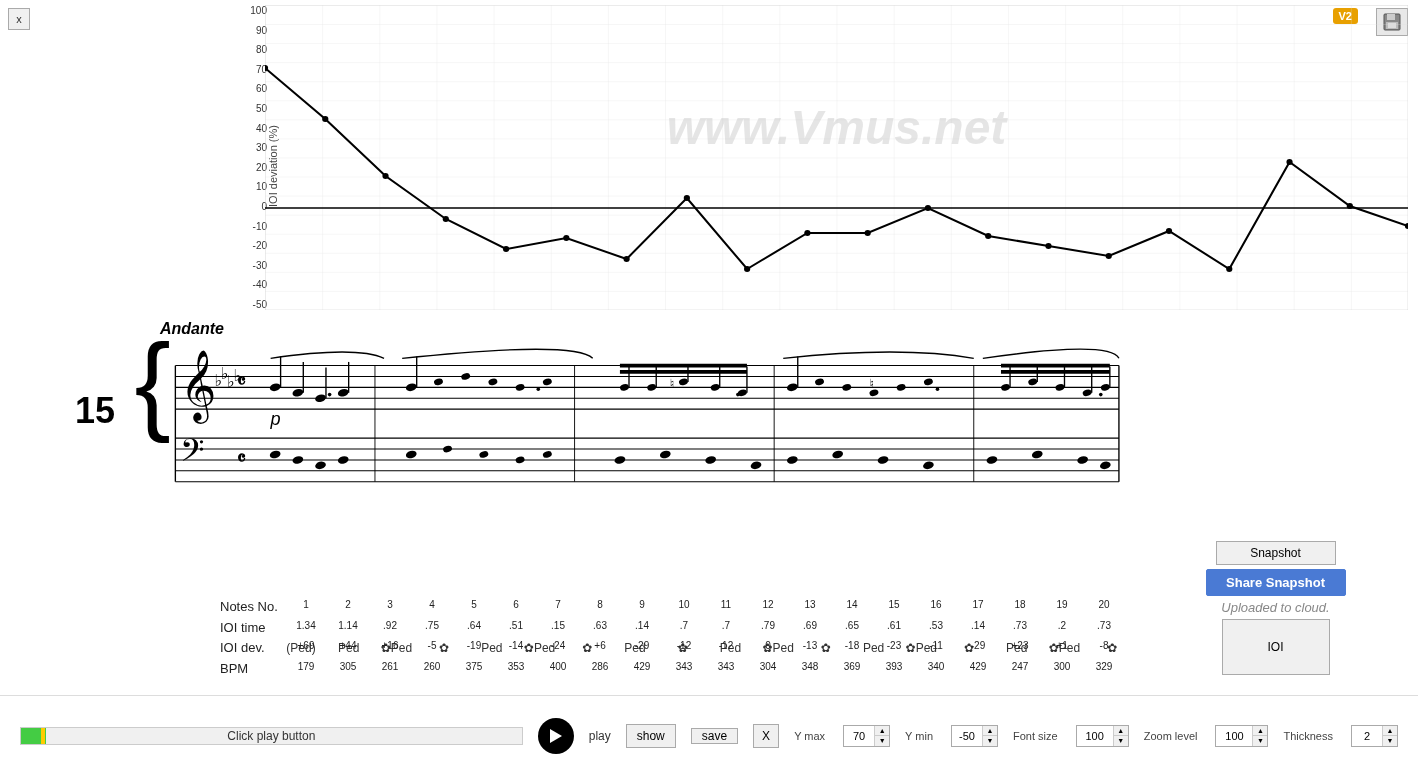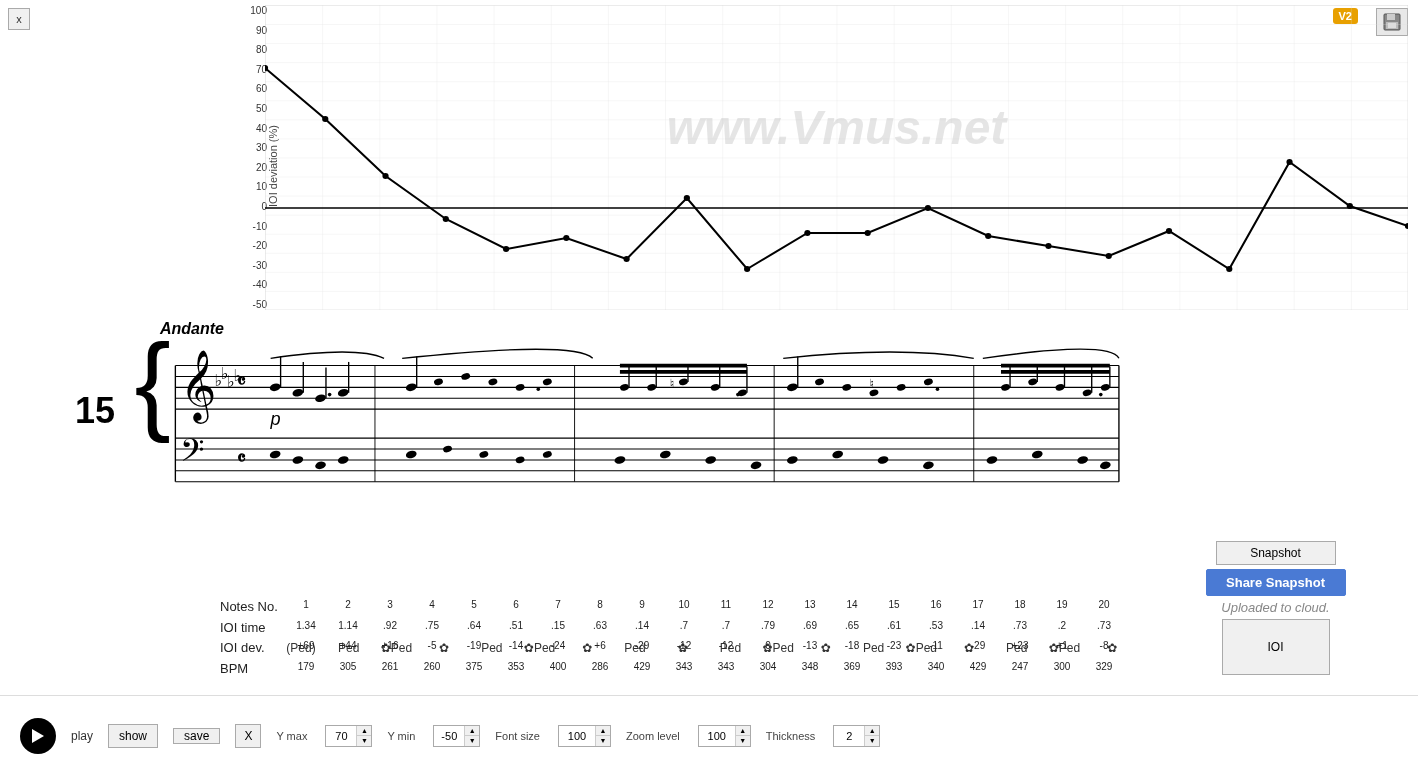--- a/index.html
+++ b/index.html
@@ -515,20 +515,25 @@
 </div>
 
 <div id="right-panel">
   <button id="snapshot-btn">Snapshot</button>
   <button id="share-snapshot-btn">Share Snapshot</button>
   <div id="uploaded-text">Uploaded to cloud.</div>
   <button id="ioi-btn">IOI</button>
 </div>
 
 <div id="bottom-bar">
+  <div id="progress-track">
+    <div id="progress-fill"></div>
+    <div id="progress-marker"></div>
+    <div id="progress-label">Click play button</div>
+  </div>
 
   <button id="play-btn">
     <svg width="12" height="14" viewBox="0 0 12 14">
       <polygon points="0,0 12,7 0,14" fill="white"></polygon>
     </svg>
   </button>
   <span id="play-label">play</span>
 
   <button id="show-btn">show</button>
   <button id="save-btn">save</button>

